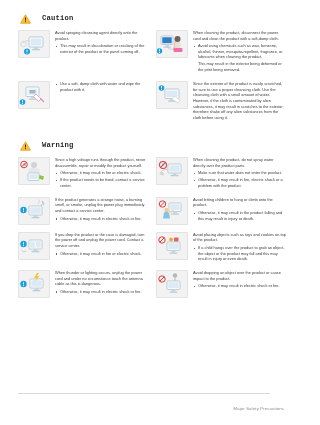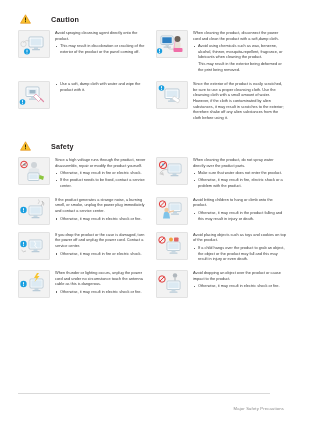--- a/index.html
+++ b/index.html
@@ -14,22 +14,23 @@
   .page{
     position:absolute;inset:0;
     padding:0;
     background:#ffffff;
   }
   .topbar{height:14px;background:#ffffff;}
   .content{padding:0 14px 0 18px;}
 
   
   .sec-head{
-    display:flex;align-items:flex-end;gap:20px;
+    display:flex;align-items:flex-start;gap:11px;
     margin:0 0 6px 2px;
+    font-family:Liberation Mono, monospace;
   }
   .tri-icon{
     width:11px;height:10px;flex:0 0 auto;display:block;
   }
   .sec-head-label{
     font-size:7.2px;font-weight:bold;letter-spacing:.2px;color:#231f20;
   }
   .group-title{
     font-size:7.6px;font-weight:bold;color:#231f20;
     margin:0 0 9px 2px;letter-spacing:.1px;
@@ -226,21 +227,21 @@
 
 
       <div class="sec-head">
         <span>
           <svg class="tri-icon" viewBox="0 0 22 20">
             <path d="M11 1.5 L21 18.5 L1 18.5 Z" fill="#f9c22e" stroke="#e08b10" stroke-width="1.3" stroke-linejoin="round"></path>
             <rect x="10" y="7" width="2" height="6" fill="#3a2a00"></rect>
             <rect x="10" y="14.4" width="2" height="2" fill="#3a2a00"></rect>
           </svg>
         </span>
-        <span class="sec-head-label">Safety</span>
+        <span class="sec-head-label">Warning</span>
       </div>
 
       <div class="grid">
 
         <div class="col left">
           <div class="item">
             <div class="thumb">
               <svg viewBox="0 0 60 52">
                 <rect x="0" y="0" width="60" height="52" fill="#f2f2f2"></rect>
                 <circle cx="30" cy="14" r="6" fill="#cfd4d8"></circle>

